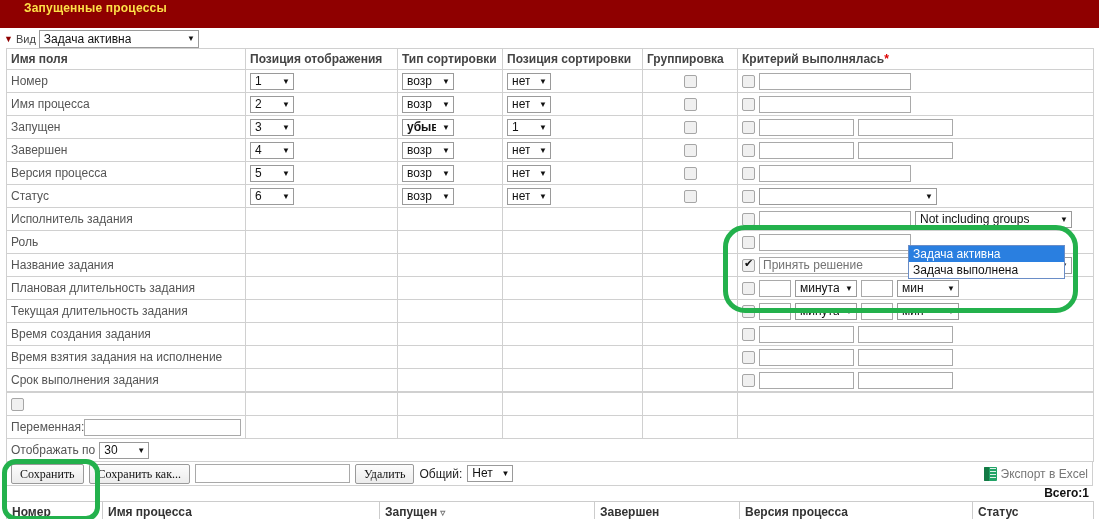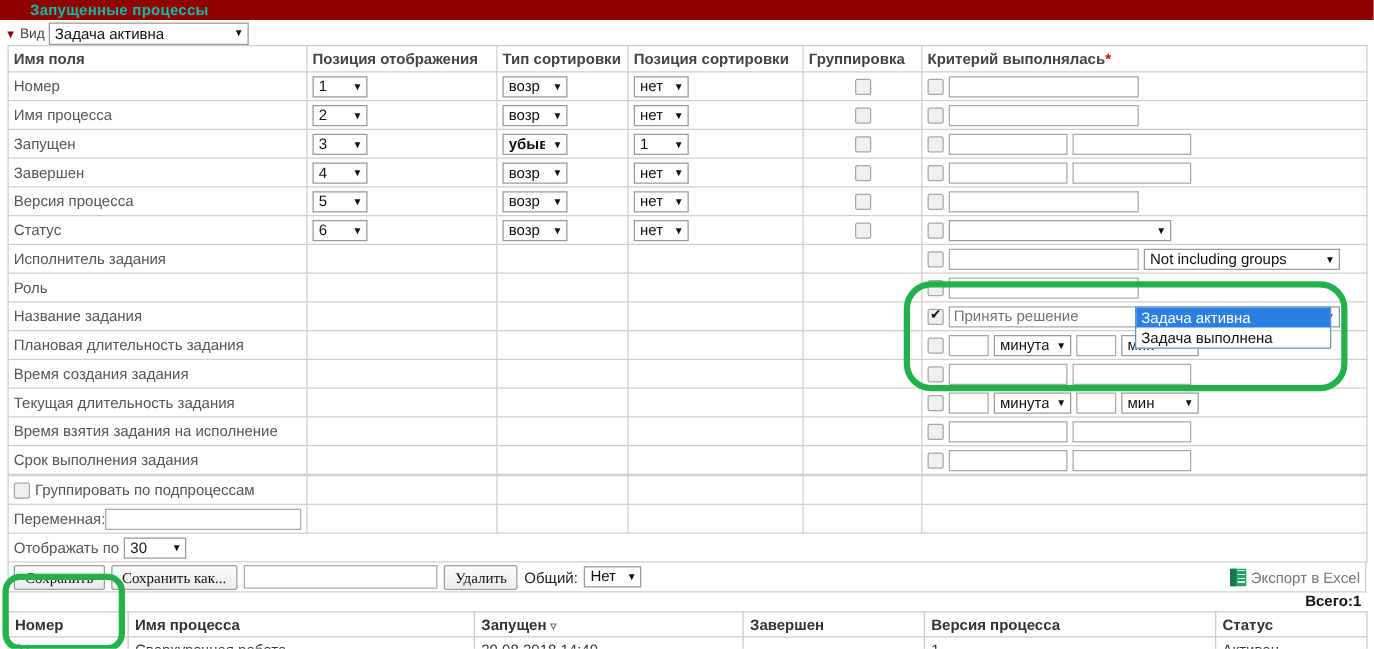--- a/index.html
+++ b/index.html
@@ -13,23 +13,23 @@
   }
   #root {
     position: relative;
     width: 1099px;
     height: 519px;
     overflow: hidden;
   }
 
   
   .titlebar {
-    height: 16px;
+    height: 28px;
     background: #8f0000;
-    color: #14b8a6;
+    color: #fde047;
     font-weight: bold;
     font-size: 12px;
     line-height: 16px;
     padding: 0 0 0 24px;
     box-sizing: border-box;
     letter-spacing: .2px;
   }
 
   
   .viewbar {
@@ -481,52 +481,52 @@
               </span>
               <span class="txt" style="width: 32px; display: inline-block;"></span>
               <span class="sel" style="width: 62px;">
                 <span class="cap">мин</span>
                 <span class="arw">▼</span>
               </span>
             </span>
           </td>
         </tr>
         <tr>
-          <td>Время создания задания</td>
-          <td></td>
-          <td></td>
-          <td></td>
-          <td style="text-align: center;"></td>
-          <td class="nowrap-cell">
-            <span class="cell-flex">
-              <span class="chk"></span>
-              <span class="txt" style="width: 95px; display: inline-block;"></span>
-              <span class="txt" style="width: 95px; display: inline-block;"></span>
-            </span>
-          </td>
-        </tr>
-        <tr>
           <td>Текущая длительность задания</td>
           <td></td>
           <td></td>
           <td></td>
           <td style="text-align: center;"></td>
           <td class="nowrap-cell">
             <span class="cell-flex">
               <span class="chk"></span>
               <span class="txt" style="width: 32px; display: inline-block;"></span>
               <span class="sel" style="width: 62px;">
                 <span class="cap">минута</span>
                 <span class="arw">▼</span>
               </span>
               <span class="txt" style="width: 32px; display: inline-block;"></span>
               <span class="sel" style="width: 62px;">
                 <span class="cap">мин</span>
                 <span class="arw">▼</span>
               </span>
+            </span>
+          </td>
+        </tr>
+        <tr>
+          <td>Время создания задания</td>
+          <td></td>
+          <td></td>
+          <td></td>
+          <td style="text-align: center;"></td>
+          <td class="nowrap-cell">
+            <span class="cell-flex">
+              <span class="chk"></span>
+              <span class="txt" style="width: 95px; display: inline-block;"></span>
+              <span class="txt" style="width: 95px; display: inline-block;"></span>
             </span>
           </td>
         </tr>
         <tr>
           <td>Время взятия задания на исполнение</td>
           <td></td>
           <td></td>
           <td></td>
           <td style="text-align: center;"></td>
           <td class="nowrap-cell">
@@ -561,21 +561,20 @@
       <col style="width:105px">
       <col style="width:140px">
       <col style="width:95px">
       <col style="width:356px">
     </colgroup>
     <tbody>
       <tr>
         <td>
           <span class="cell-flex">
             <span class="chk"></span>
-            <span>Группировать по подпроцессам</span>
           </span>
         </td>
         <td></td>
         <td></td>
         <td></td>
         <td></td>
         <td></td>
       </tr>
       <tr>
         <td>

